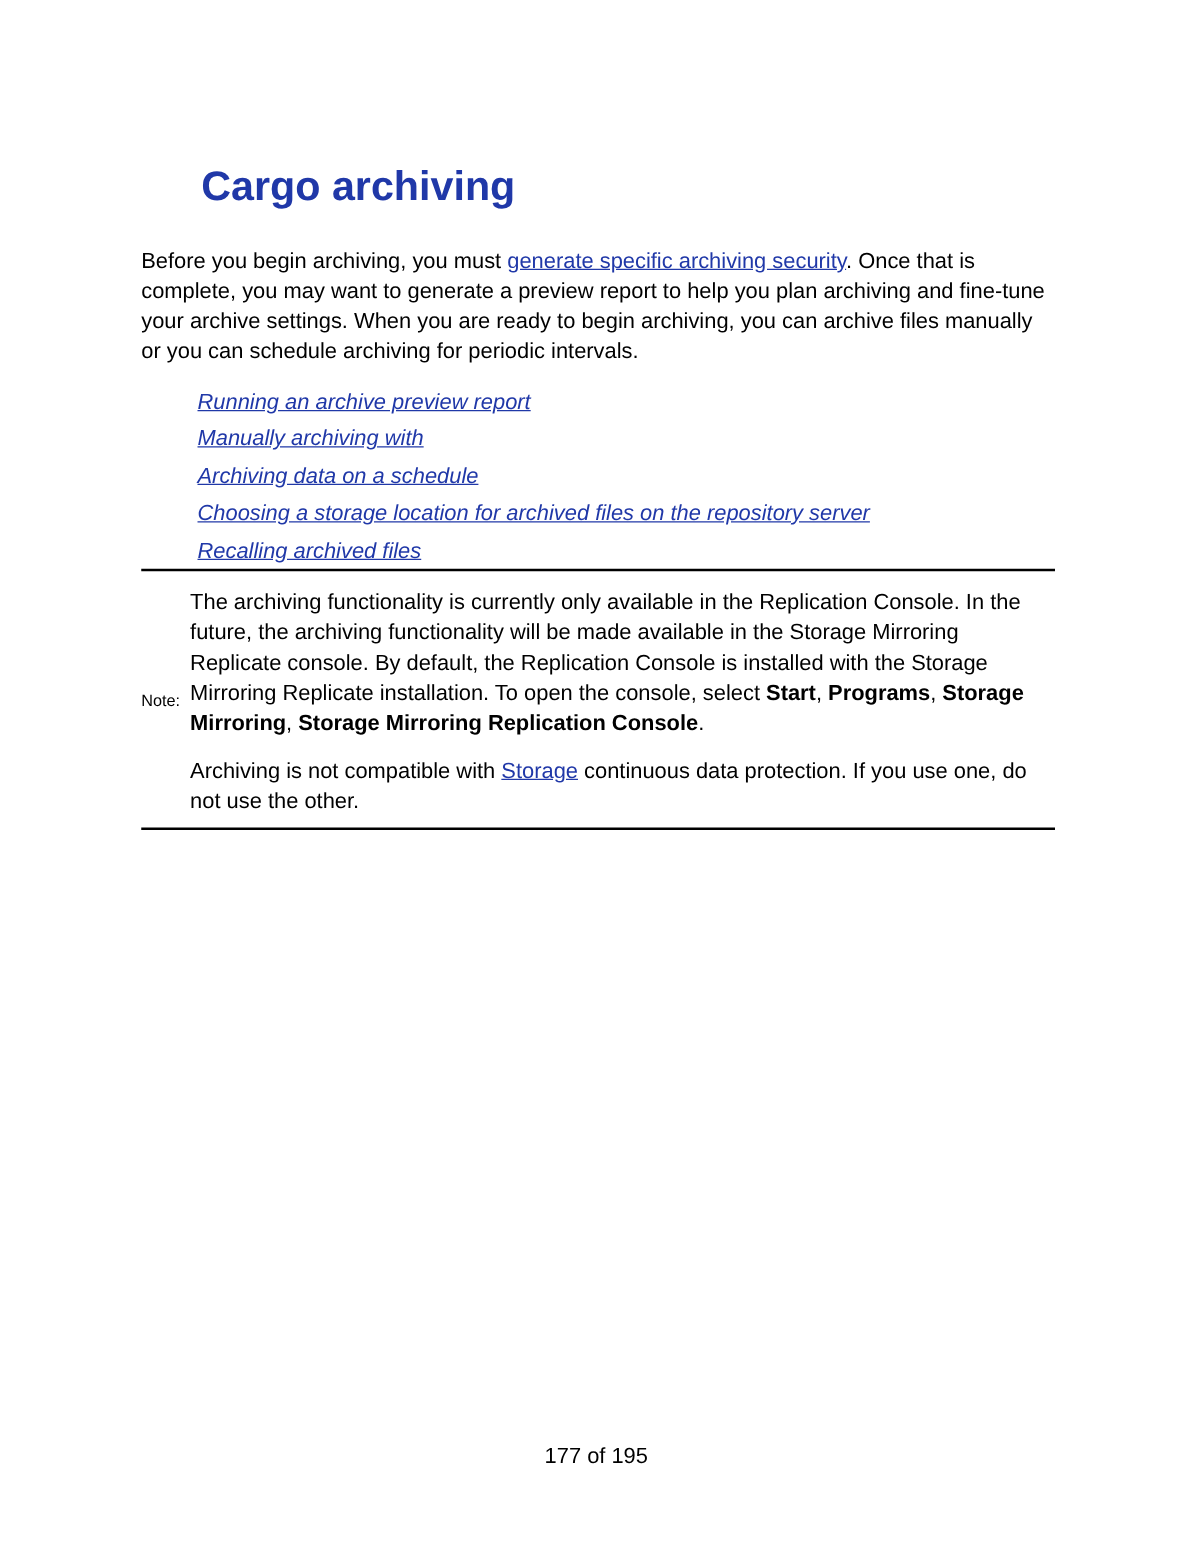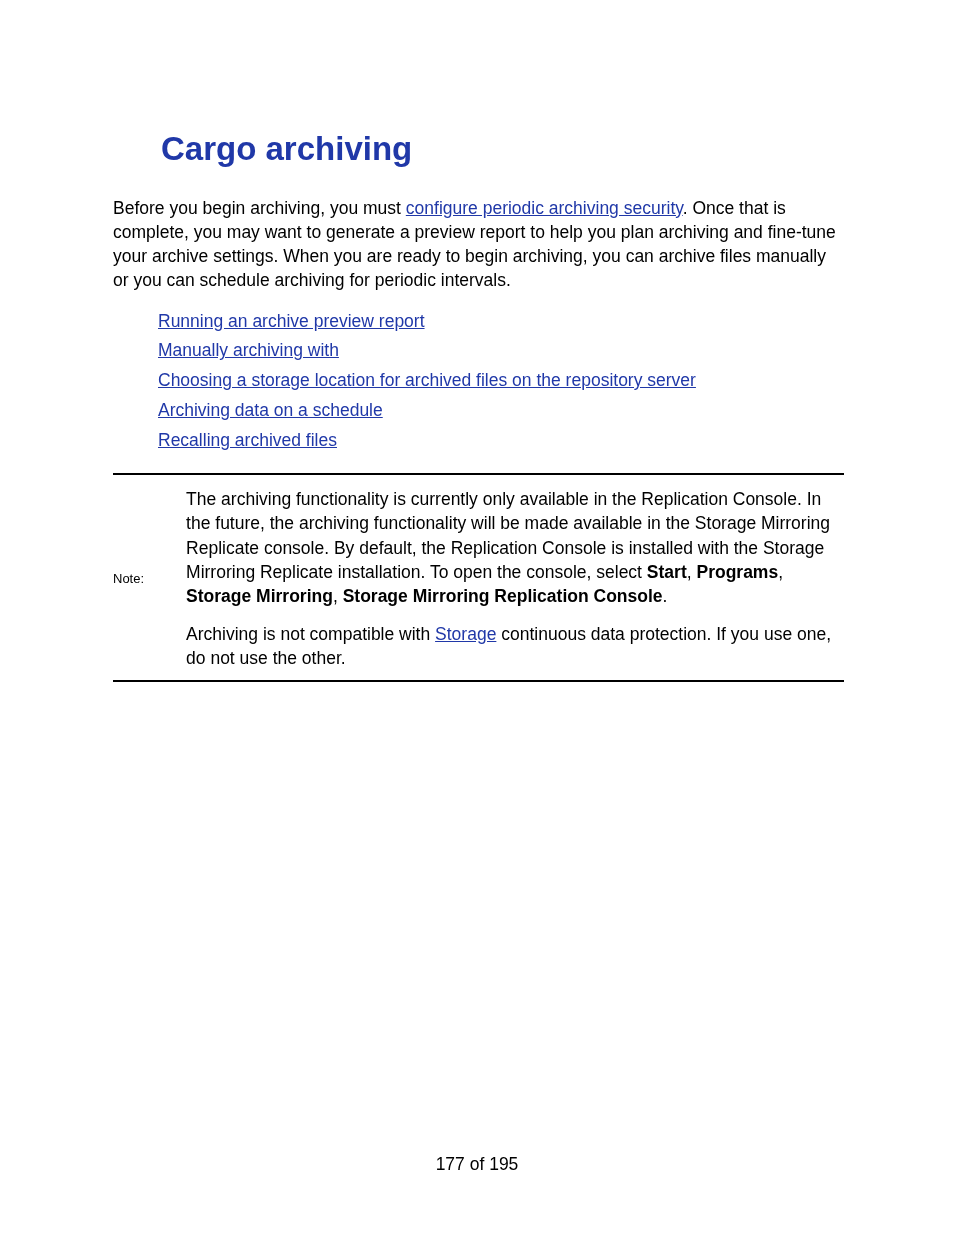--- a/index.html
+++ b/index.html
@@ -23,21 +23,21 @@
     margin-bottom: 14px;
   }
   a.link {
     color: #2038a8;
     text-decoration: underline;
     cursor: pointer;
   }
   ul.link-list {
     list-style: none;
     padding-left: 45px;
-    margin-bottom: 18px;
+    font-style: italic;
   }
   ul.link-list li {
     font-size: 17.5px;
     line-height: 1.7;
   }
   .note-block {
     border-top: 2px solid #000;
     border-bottom: 2px solid #000;
     padding: 12px 0 10px 0;
     display: flex;
@@ -45,47 +45,46 @@
   }
   .note-label {
     font-size: 13px;
     padding: 0 8px 0 0;
     white-space: nowrap;
     flex-shrink: 0;
   }
   .note-body {
     font-size: 17.5px;
     line-height: 1.38;
-    margin-left: 34px;
   }
   .note-body p + p { margin-top: 14px; }
   .note-body b { font-weight: bold; }
   .page-footer {
     position: absolute;
     bottom: 60px;
     left: 0;
     width: 954px;
     text-align: center;
     font-size: 17.5px;
   }
 </style>
 </head>
 <body>
 
 <h1 class="title">Cargo archiving</h1>
 
 <p class="intro">
-  <span>Before you begin archiving, you must </span><a class="link">configure periodic archiving security</a><span>. Once that is complete, you may want to generate a preview report to help you plan archiving and fine-tune your archive settings. When you are ready to begin archiving, you can archive files manually or you can schedule archiving for periodic intervals.</span>
+  <span>Before you begin archiving, you must </span><a class="link">generate specific archiving security</a><span>. Once that is complete, you may want to generate a preview report to help you plan archiving and fine-tune your archive settings. When you are ready to begin archiving, you can archive files manually or you can schedule archiving for periodic intervals.</span>
 </p>
 
 <ul class="link-list">
   <li><a class="link">Running an archive preview report</a></li>
   <li><a class="link">Manually archiving with</a></li>
+  <li><a class="link">Archiving data on a schedule</a></li>
   <li><a class="link">Choosing a storage location for archived files on the repository server</a></li>
-  <li><a class="link">Archiving data on a schedule</a></li>
   <li><a class="link">Recalling archived files</a></li>
 </ul>
 
 <div class="note-block">
   <div class="note-label">Note:</div>
   <div class="note-body">
     <p>
       <span>The archiving functionality is currently only available in the Replication Console. In the future, the archiving functionality will be made available in the Storage Mirroring Replicate console. By default, the Replication Console is installed with the Storage Mirroring Replicate installation. To open the console, select </span><b>Start</b><span>, </span><b>Programs</b><span>, </span><b>Storage Mirroring</b><span>, </span><b>Storage Mirroring Replication Console</b><span>.</span>
     </p>
     <p>

